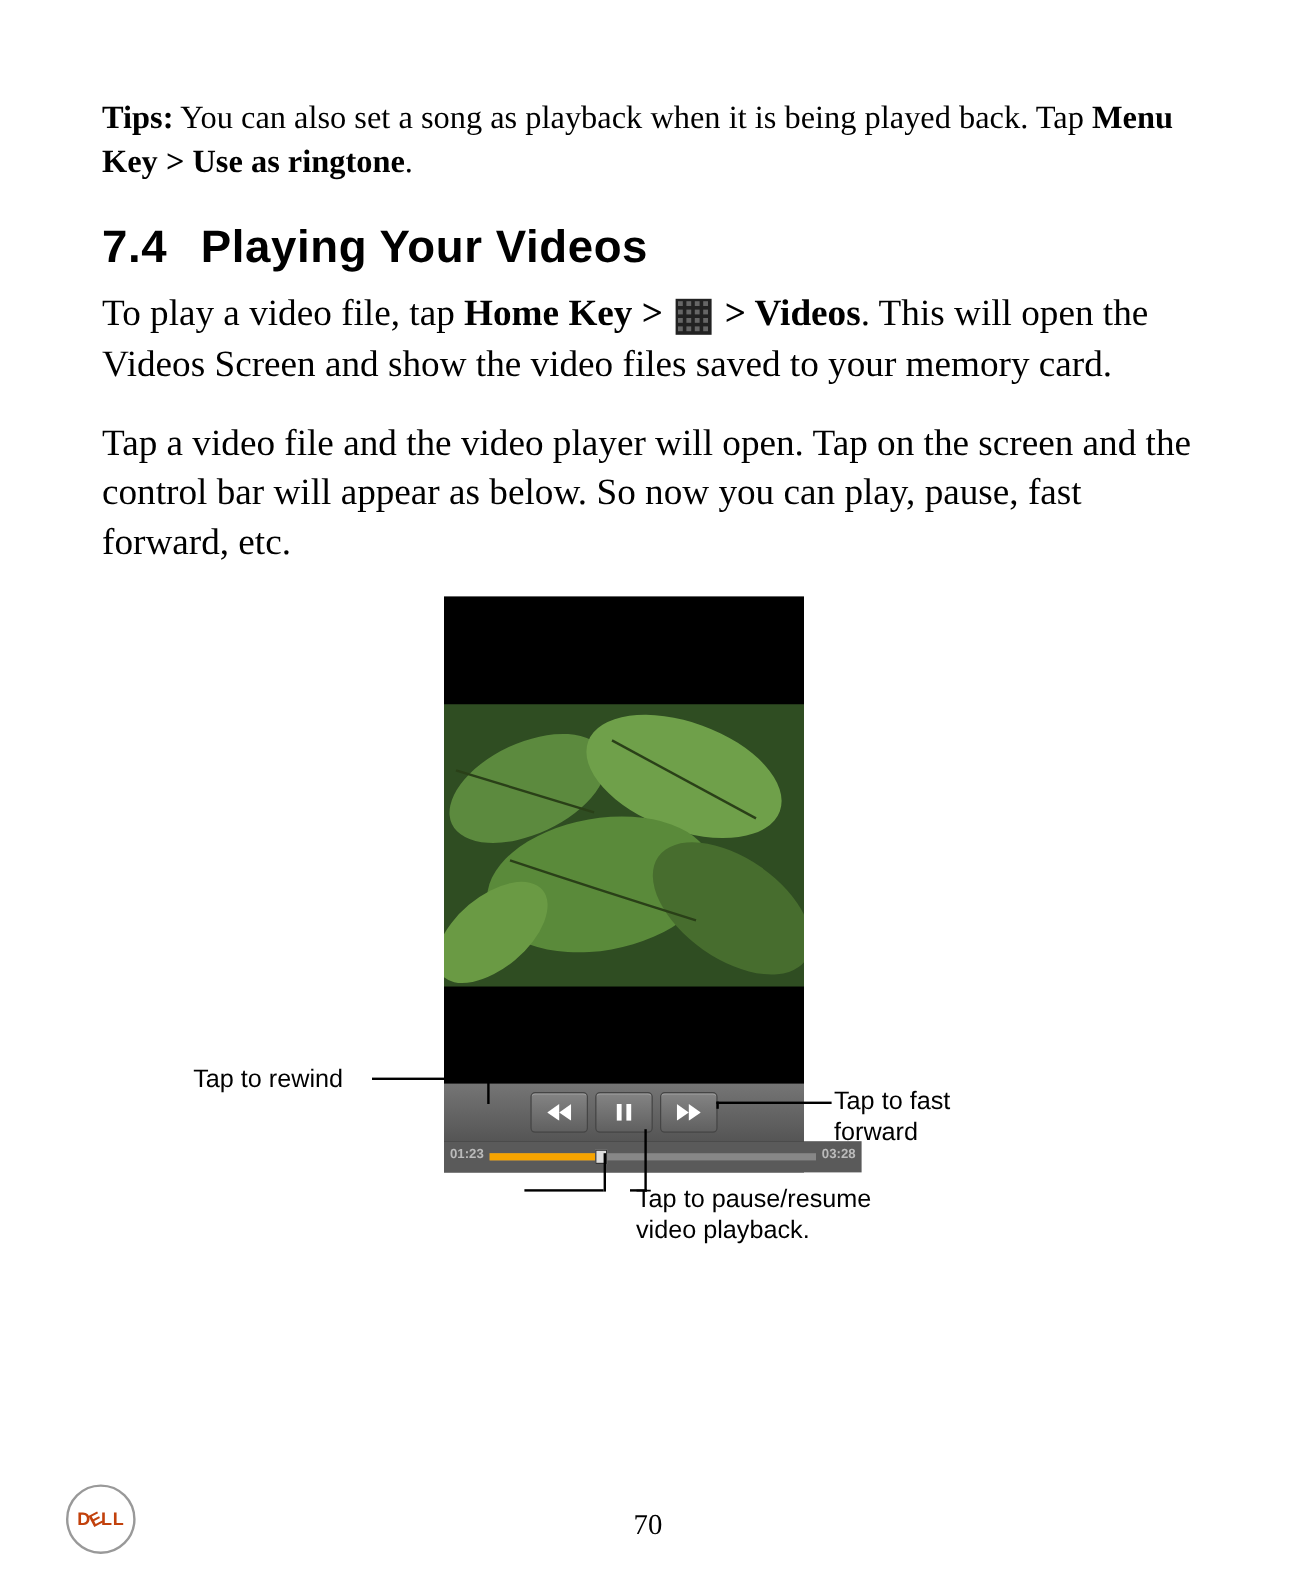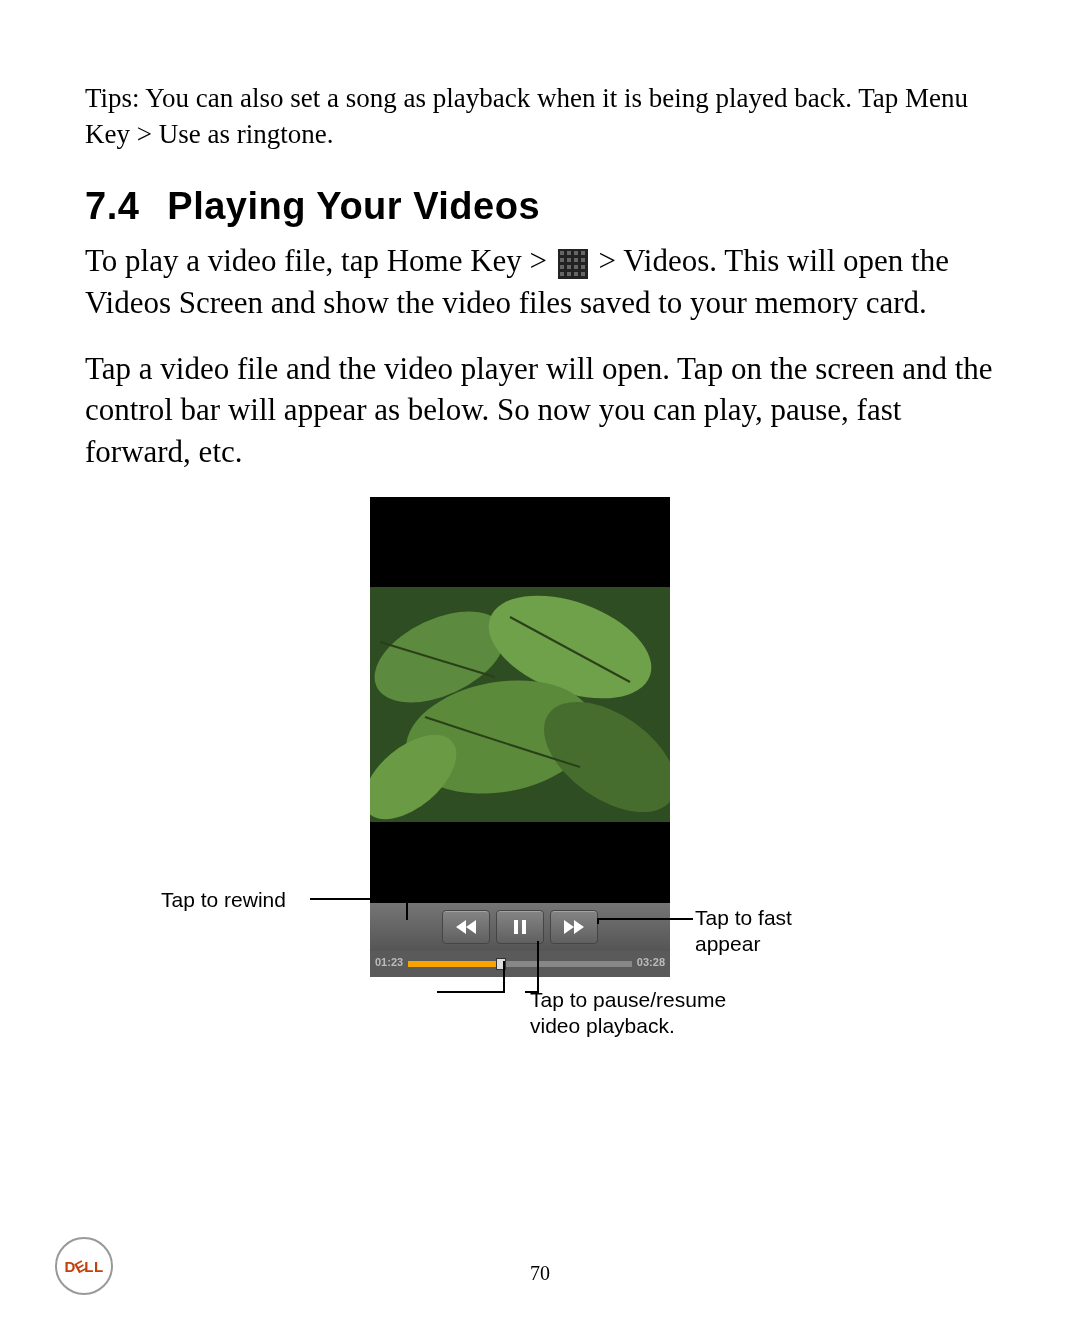--- a/index.html
+++ b/index.html
@@ -6,21 +6,21 @@
   body {
     width: 1080px;
     height: 1320px;
     background: #fff;
     font-family: Georgia, 'Times New Roman', serif;
     color: #000;
     padding: 80px 75px 40px 85px;
     position: relative;
   }
   .tips { font-size: 27px; line-height: 1.35; margin-bottom: 32px; }
-  .tips-label, .bold { font-weight: normal; }
+  .tips-label, .bold { font-weight: bold; }
   h2.section {
     font-size: 38px;
     font-weight: bold;
     margin: 20px 0 12px 0;
     font-family: Arial, sans-serif;
     letter-spacing: 0.5px;
   }
   h2.section .sec-num { margin-right: 28px; }
   .body-p { font-size: 31px; line-height: 1.35; margin-bottom: 24px; }
   .apps-icon {
@@ -93,21 +93,21 @@
     display: flex; align-items: center; justify-content: center;
     color: #fff;
     font-size: 14px;
     box-shadow: inset 0 1px 0 rgba(255,255,255,0.25);
   }
   .cbtn svg { fill: #fff; }
 
   .progressbar {
     position: absolute;
     left: 0; bottom: 0;
-    width: 300px; height: 26px;
+    width: 348px; height: 26px;
     background: #5a5a5a;
   }
   .track {
     position: absolute;
     left: 38px; right: 38px; top: 10px; height: 6px;
     background: #878787;
   }
   .fill {
     position: absolute;
     left: 38px; top: 10px; height: 6px;
@@ -144,21 +144,21 @@
     position: absolute;
     background: #000;
     height: 2px;
   }
   .leadv { position: absolute; background:#000; width:2px; }
 
   .footer {
     position: absolute;
     left: 0; right: 0; bottom: 35px;
     text-align: center;
-    font-size: 20px;
+    font-size: 24px;
   }
   .dell-logo {
     position: absolute;
     left: 55px; bottom: 25px;
     width: 58px; height: 58px;
     border: 2px solid #999;
     border-radius: 50%;
     display: flex; align-items: center; justify-content: center;
     color: #c2410c;
     font: bold 15px Arial, sans-serif;
@@ -236,18 +236,18 @@
   <div class="lead" style="left:512px; top:421px; width:96px;"></div>
   <div class="leadv" style="left:512px; top:421px; height:6px;"></div>
 
   <div class="leadv" style="left:418px; top:464px; height:32px;"></div>
   <div class="lead" style="left:352px; top:494px; width:66px;"></div>
 
   <div class="leadv" style="left:452px; top:444px; height:52px;"></div>
   <div class="lead" style="left:440px; top:494px; width:14px;"></div>
 
   <div class="callout rewind">Tap to rewind</div>
-  <div class="callout ff">Tap to fast appear</div>
+  <div class="callout ff">Tap to fast forward</div>
   <div class="callout pause">Tap to pause/resume video playback.</div>
 </div>
 
 <div class="footer">70</div>
 <div class="dell-logo">D<span class="e">E</span>LL</div>
 
 </body></html>

